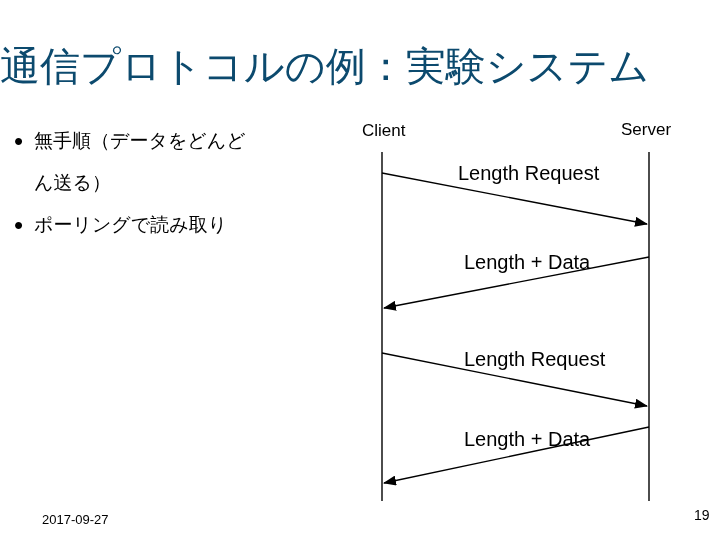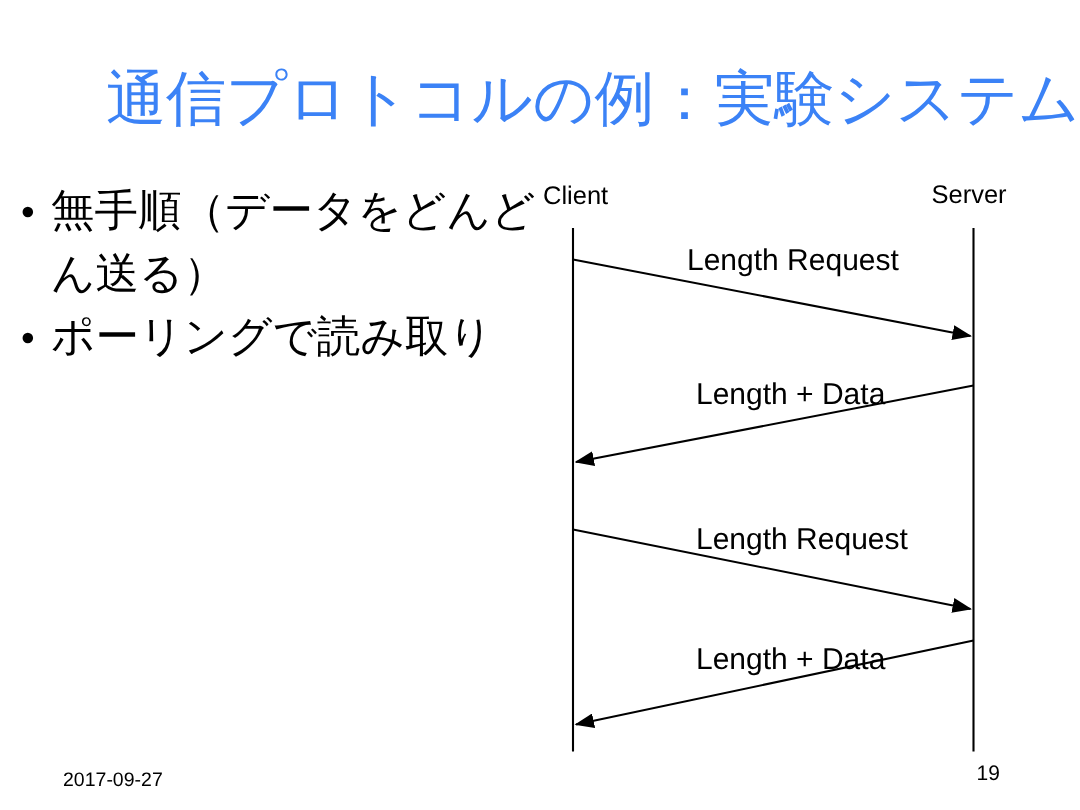--- a/index.html
+++ b/index.html
@@ -14,25 +14,25 @@
     height: 540px;
     background: #ffffff;
     overflow: hidden;
     color: #000000;
   }
   .slide-title {
     position: absolute;
     top: 40px;
     left: 0;
     width: 720px;
-    text-align: right;
+    text-align: left;
     font-size: 40px;
     line-height: 52px;
     font-weight: 500;
-    color: #3b82f6;
+    color: #0c4a6e;
     white-space: nowrap;
   }
   .bullet-list {
     position: absolute;
     left: 14px;
     top: 120px;
     width: 345px;
   }
   .bullet-item {
     display: flex;
@@ -40,21 +40,21 @@
   }
   .bullet-marker {
     flex: 0 0 20px;
     width: 20px;
     font-size: 26px;
     line-height: 42px;
     color: #000000;
   }
   .bullet-text {
     flex: 1;
-    font-size: 29px;
+    font-size: 19px;
     line-height: 42px;
     color: #000000;
     white-space: pre-line;
   }
   .diagram {
     position: absolute;
     left: 350px;
     top: 115px;
     width: 370px;
     height: 400px;
@@ -73,21 +73,21 @@
   .footer-date {
     position: absolute;
     left: 42px;
     top: 512px;
     font-size: 13px;
     color: #000000;
     text-align: right;
   }
   .page-number {
     position: absolute;
-    left: 651px;
+    left: 694px;
     top: 507px;
     font-size: 14px;
     color: #000000;
   }
 </style>
 </head>
 <body>
 
 <div class="slide">
 

